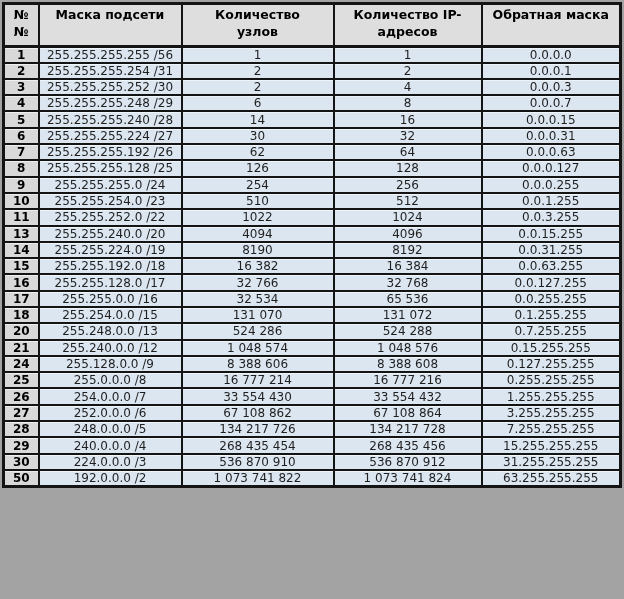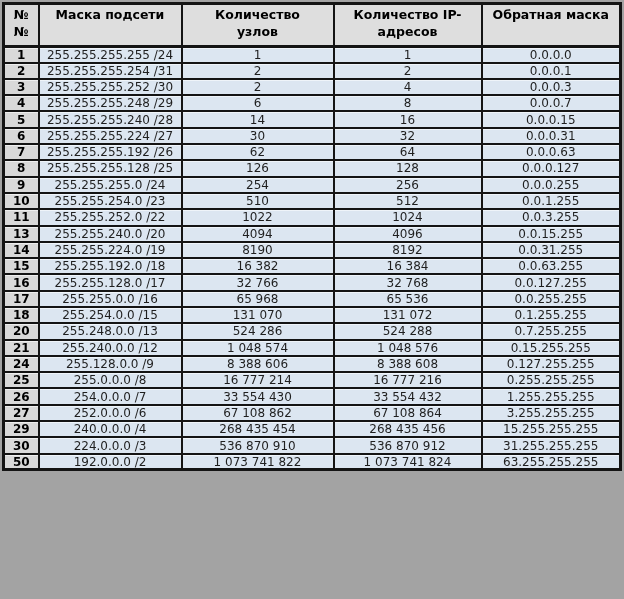--- a/index.html
+++ b/index.html
@@ -84,21 +84,21 @@
         <th>Количество
 узлов</th>
         <th>Количество IP-
 адресов</th>
         <th>Обратная маска</th>
       </tr>
     </thead>
     <tbody>
         <tr>
     <td class="num">1</td>
-    <td>255.255.255.255 /24</td>
+    <td>255.255.255.255 /56</td>
     <td>1</td>
     <td>1</td>
     <td>0.0.0.0</td>
   </tr>
         <tr>
     <td class="num">2</td>
     <td>255.255.255.254 /31</td>
     <td>2</td>
     <td>2</td>
     <td>0.0.0.1</td>
@@ -190,21 +190,21 @@
         <tr>
     <td class="num">16</td>
     <td>255.255.128.0 /17</td>
     <td>32 766</td>
     <td>32 768</td>
     <td>0.0.127.255</td>
   </tr>
         <tr>
     <td class="num">17</td>
     <td>255.255.0.0 /16</td>
-    <td>65 968</td>
+    <td>32 534</td>
     <td>65 536</td>
     <td>0.0.255.255</td>
   </tr>
         <tr>
     <td class="num">18</td>
     <td>255.254.0.0 /15</td>
     <td>131 070</td>
     <td>131 072</td>
     <td>0.1.255.255</td>
   </tr>
@@ -244,20 +244,27 @@
     <td>1.255.255.255</td>
   </tr>
         <tr>
     <td class="num">27</td>
     <td>252.0.0.0 /6</td>
     <td>67 108 862</td>
     <td>67 108 864</td>
     <td>3.255.255.255</td>
   </tr>
         <tr>
+    <td class="num">28</td>
+    <td>248.0.0.0 /5</td>
+    <td>134 217 726</td>
+    <td>134 217 728</td>
+    <td>7.255.255.255</td>
+  </tr>
+        <tr>
     <td class="num">29</td>
     <td>240.0.0.0 /4</td>
     <td>268 435 454</td>
     <td>268 435 456</td>
     <td>15.255.255.255</td>
   </tr>
         <tr>
     <td class="num">30</td>
     <td>224.0.0.0 /3</td>
     <td>536 870 910</td>

